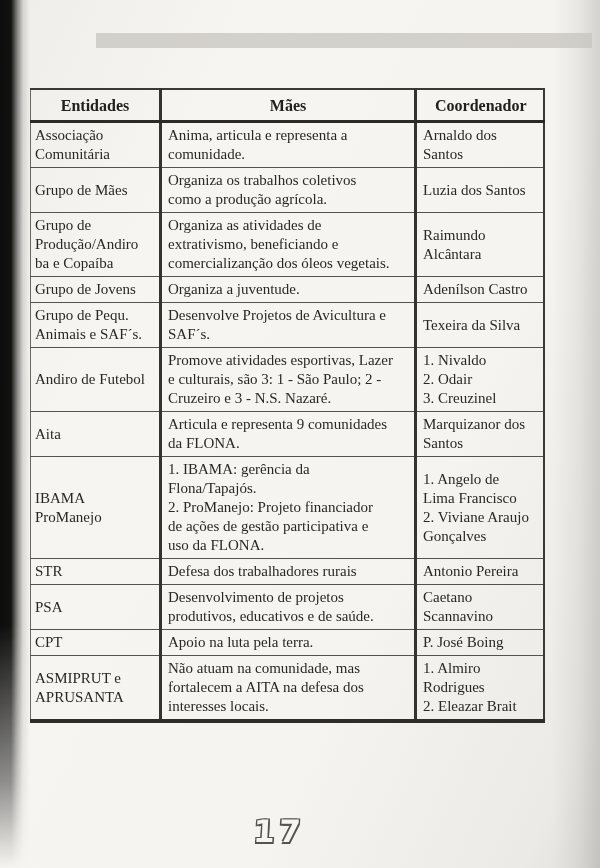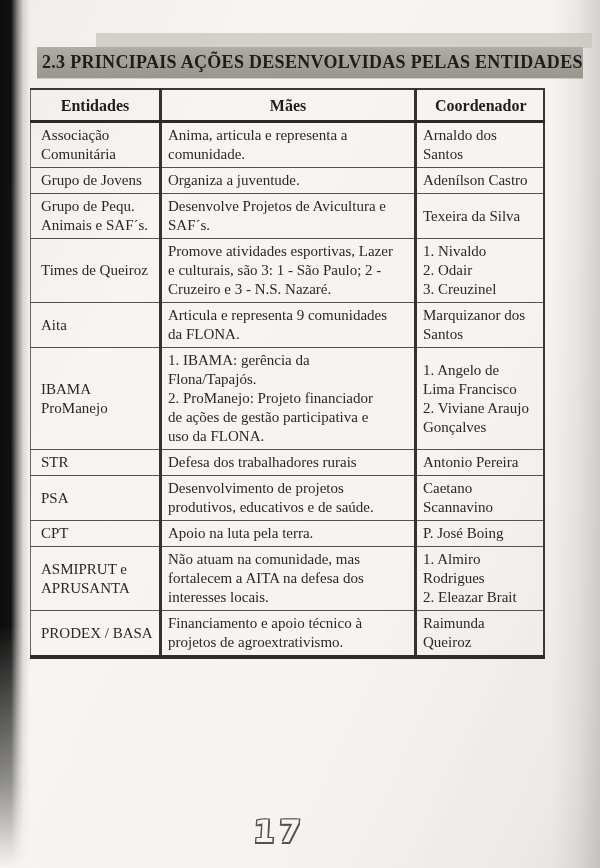--- a/index.html
+++ b/index.html
@@ -59,21 +59,21 @@
     height:26px;padding:2px 18px;
     border-bottom:3px solid #2c2a25;
     color:#21201b;
   }
   .doc-table td{
     vertical-align:middle;
     padding:3px 2px 3px 6px;
     white-space:pre-line;
     color:#2a2822;
   }
-  .doc-table td.col-ent{padding-left:10px;}
+  .doc-table td.col-ent{padding-left:4px;}
   .doc-table th.h-ac, .doc-table td.col-ac{border-left:3px solid #35332e;}
   .doc-table th.h-co, .doc-table td.col-co{border-left:3px solid #35332e;margin-top:24px;}
   .doc-table tbody tr + tr td{border-top:1.5px solid #55524a;}
   .doc-table tbody tr:first-child td{border-top:1.5px solid #3b3933;}
 
   .page-number{
     position:absolute;left:0;top:813px;width:558px;text-align:center;
     font-family:"DejaVu Sans","Liberation Sans",sans-serif;
     font-weight:700;font-size:31px;letter-spacing:4px;
     color:#f6f5f1;
@@ -85,23 +85,20 @@
 </style>
 </head>
 <body>
 
 <div class="scan-page">
 
   <div class="scan-edge-left"></div>
   <div class="scan-edge-right"></div>
 
   <div class="title-shadow"></div>
-  <div class="title-bar">
-    <span>2.3 PRINCIPAIS AÇÕES DESENVOLVIDAS PELAS ENTIDADES</span>
-  </div>
 
   <table class="doc-table">
     <colgroup>
       <col class="c1">
         <col class="c2">
         <col class="c3">
     </colgroup>
     <thead>
       <tr>
         <th class="h-ent">Entidades</th>
@@ -113,39 +110,55 @@
 
         <tr>
           <td class="col-ent">Associação
 Comunitária</td>
           <td class="col-ac">Anima, articula e representa a
 comunidade.</td>
           <td class="col-co">Arnaldo dos
 Santos</td>
         </tr>
 
-
+        <tr>
+          <td class="col-ent">Grupo de Mães</td>
+          <td class="col-ac">Organiza os trabalhos coletivos
+como a produção agrícola.</td>
+          <td class="col-co">Luzia dos Santos</td>
+        </tr>
+
+        <tr>
+          <td class="col-ent">Grupo de
+Produção/Andiro
+ba e Copaíba</td>
+          <td class="col-ac">Organiza as atividades de
+extrativismo, beneficiando e
+comercializanção dos óleos vegetais.</td>
+          <td class="col-co">Raimundo
+Alcântara</td>
+        </tr>
 
         <tr>
           <td class="col-ent">Grupo de Jovens</td>
           <td class="col-ac">Organiza a juventude.</td>
           <td class="col-co">Adenílson Castro</td>
         </tr>
 
         <tr>
           <td class="col-ent">Grupo de Pequ.
 Animais e SAF´s.</td>
           <td class="col-ac">Desenvolve Projetos de Avicultura e
 SAF´s.</td>
           <td class="col-co">Texeira da Silva</td>
         </tr>
 
 
         <tr>
-          <td class="col-ent">Times de Queiroz</td>
+          <td class="col-ent">Andiro de Futebol</td>
           <td class="col-ac">Promove atividades esportivas, Lazer
 e culturais, são 3: 1 - São Paulo; 2 -
 Cruzeiro e 3 - N.S. Nazaré.</td>
           <td class="col-co">1. Nivaldo
 2. Odair
 3. Creuzinel</td>
         </tr>
 
         <tr>
           <td class="col-ent">Aita</td>
@@ -193,25 +206,18 @@
           <td class="col-ent">ASMIPRUT e
 APRUSANTA</td>
           <td class="col-ac">Não atuam na comunidade, mas
 fortalecem a AITA na defesa dos
 interesses locais.</td>
           <td class="col-co">1. Almiro
 Rodrigues
 2. Eleazar Brait</td>
         </tr>
 
-        <tr>
-          <td class="col-ent">PRODEX / BASA</td>
-          <td class="col-ac">Financiamento e apoio técnico à
-projetos de agroextrativismo.</td>
-          <td class="col-co">Raimunda
-Queiroz</td>
-        </tr>
       </tbody>
   </table>
 
   <div class="page-number">17</div>
 
 </div>
 
 </body></html>

